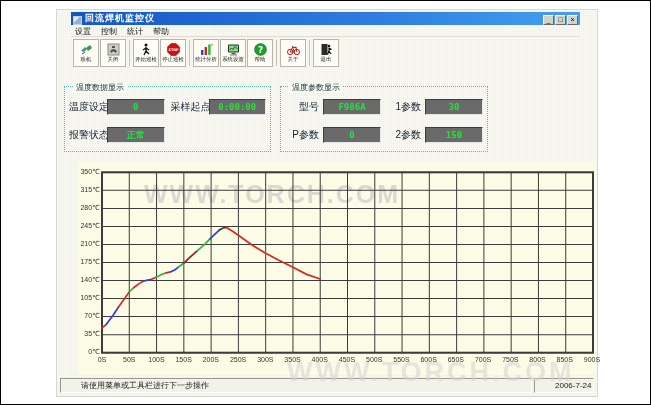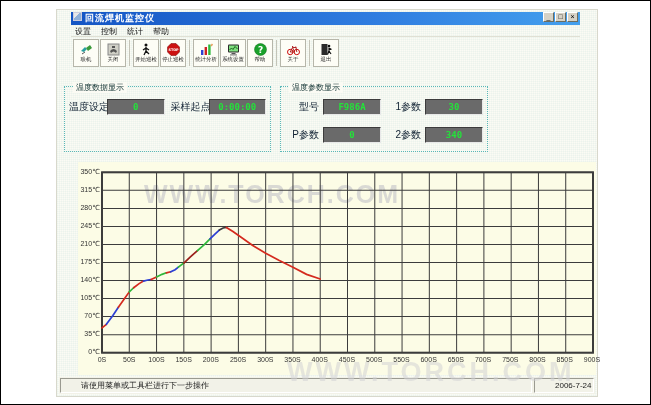--- a/index.html
+++ b/index.html
@@ -17,21 +17,21 @@
     background:#fbfbf4;
     background-image:
       repeating-linear-gradient(0deg, rgba(90,170,170,0.05) 0 1px, transparent 1px 2px),
       repeating-linear-gradient(90deg, rgba(90,170,170,0.05) 0 1px, transparent 1px 2px);
     border:1px solid #d8d8cc;
   }
 
   .titlebar {
     position:absolute; left:14px; top:2px; width:509px; height:13px;
     background:linear-gradient(90deg,#1455c4 0%,#2f7de0 60%,#44a0ee 100%);
-    display:flex; align-items:flex-start; padding:0 2px; color:#fff;
+    display:flex; align-items:flex-end; padding:0 2px; color:#fff;
   }
   .titlebar .app-ico {
     width:9px; height:9px; margin-right:3px;
     background:linear-gradient(135deg,#e8e8e8 0 40%,#8fb0d8 40% 100%);
     border:1px solid #ccd; flex:0 0 auto;
   }
   .titlebar .t-text { font-size:9px; font-weight:bold; line-height:13px; white-space:nowrap; letter-spacing:1px; }
   .win-btns { margin-left:auto; display:flex; gap:1px; }
   .win-btn {
     width:11px; height:10px; background:#d6d2c6;
@@ -248,41 +248,45 @@
       <span class="gb-title">温度数据显示</span>
       <div class="gb-grid">
         <div class="field">
           <span class="f-label">温度设定</span>
           <span class="lcd">0</span>
         </div>
         <div class="field">
           <span class="f-label">采样起点</span>
           <span class="lcd">0:00:00</span>
         </div>
+        <div class="field">
+          <span class="f-label">报警状态</span>
+          <span class="lcd">正常</span>
+        </div>
       </div>
     </div>
 
     <div class="groupbox" style="left:223px; top:76px; width:208px;">
       <span class="gb-title">温度参数显示</span>
       <div class="gb-grid">
         <div class="field">
           <span class="f-label">型号</span>
           <span class="lcd">F986A</span>
         </div>
         <div class="field">
           <span class="f-label">1参数</span>
           <span class="lcd">30</span>
         </div>
         <div class="field">
           <span class="f-label">P参数</span>
           <span class="lcd">0</span>
         </div>
         <div class="field">
           <span class="f-label">2参数</span>
-          <span class="lcd">340</span>
+          <span class="lcd">150</span>
         </div>
       </div>
     </div>
 
     <div id="chart">
       <span id="chart-watermark">WWW.TORCH.COM</span>
       <svg id="plot-svg" width="491" height="181" viewBox="0 0 490 180">
           <line x1="0" y1="0" x2="0" y2="180" stroke="#3c3c3c" stroke-width="1"></line>
           <line x1="27.22222222222222" y1="0" x2="27.22222222222222" y2="180" stroke="#3c3c3c" stroke-width="1"></line>
           <line x1="54.44444444444444" y1="0" x2="54.44444444444444" y2="180" stroke="#3c3c3c" stroke-width="1"></line>

